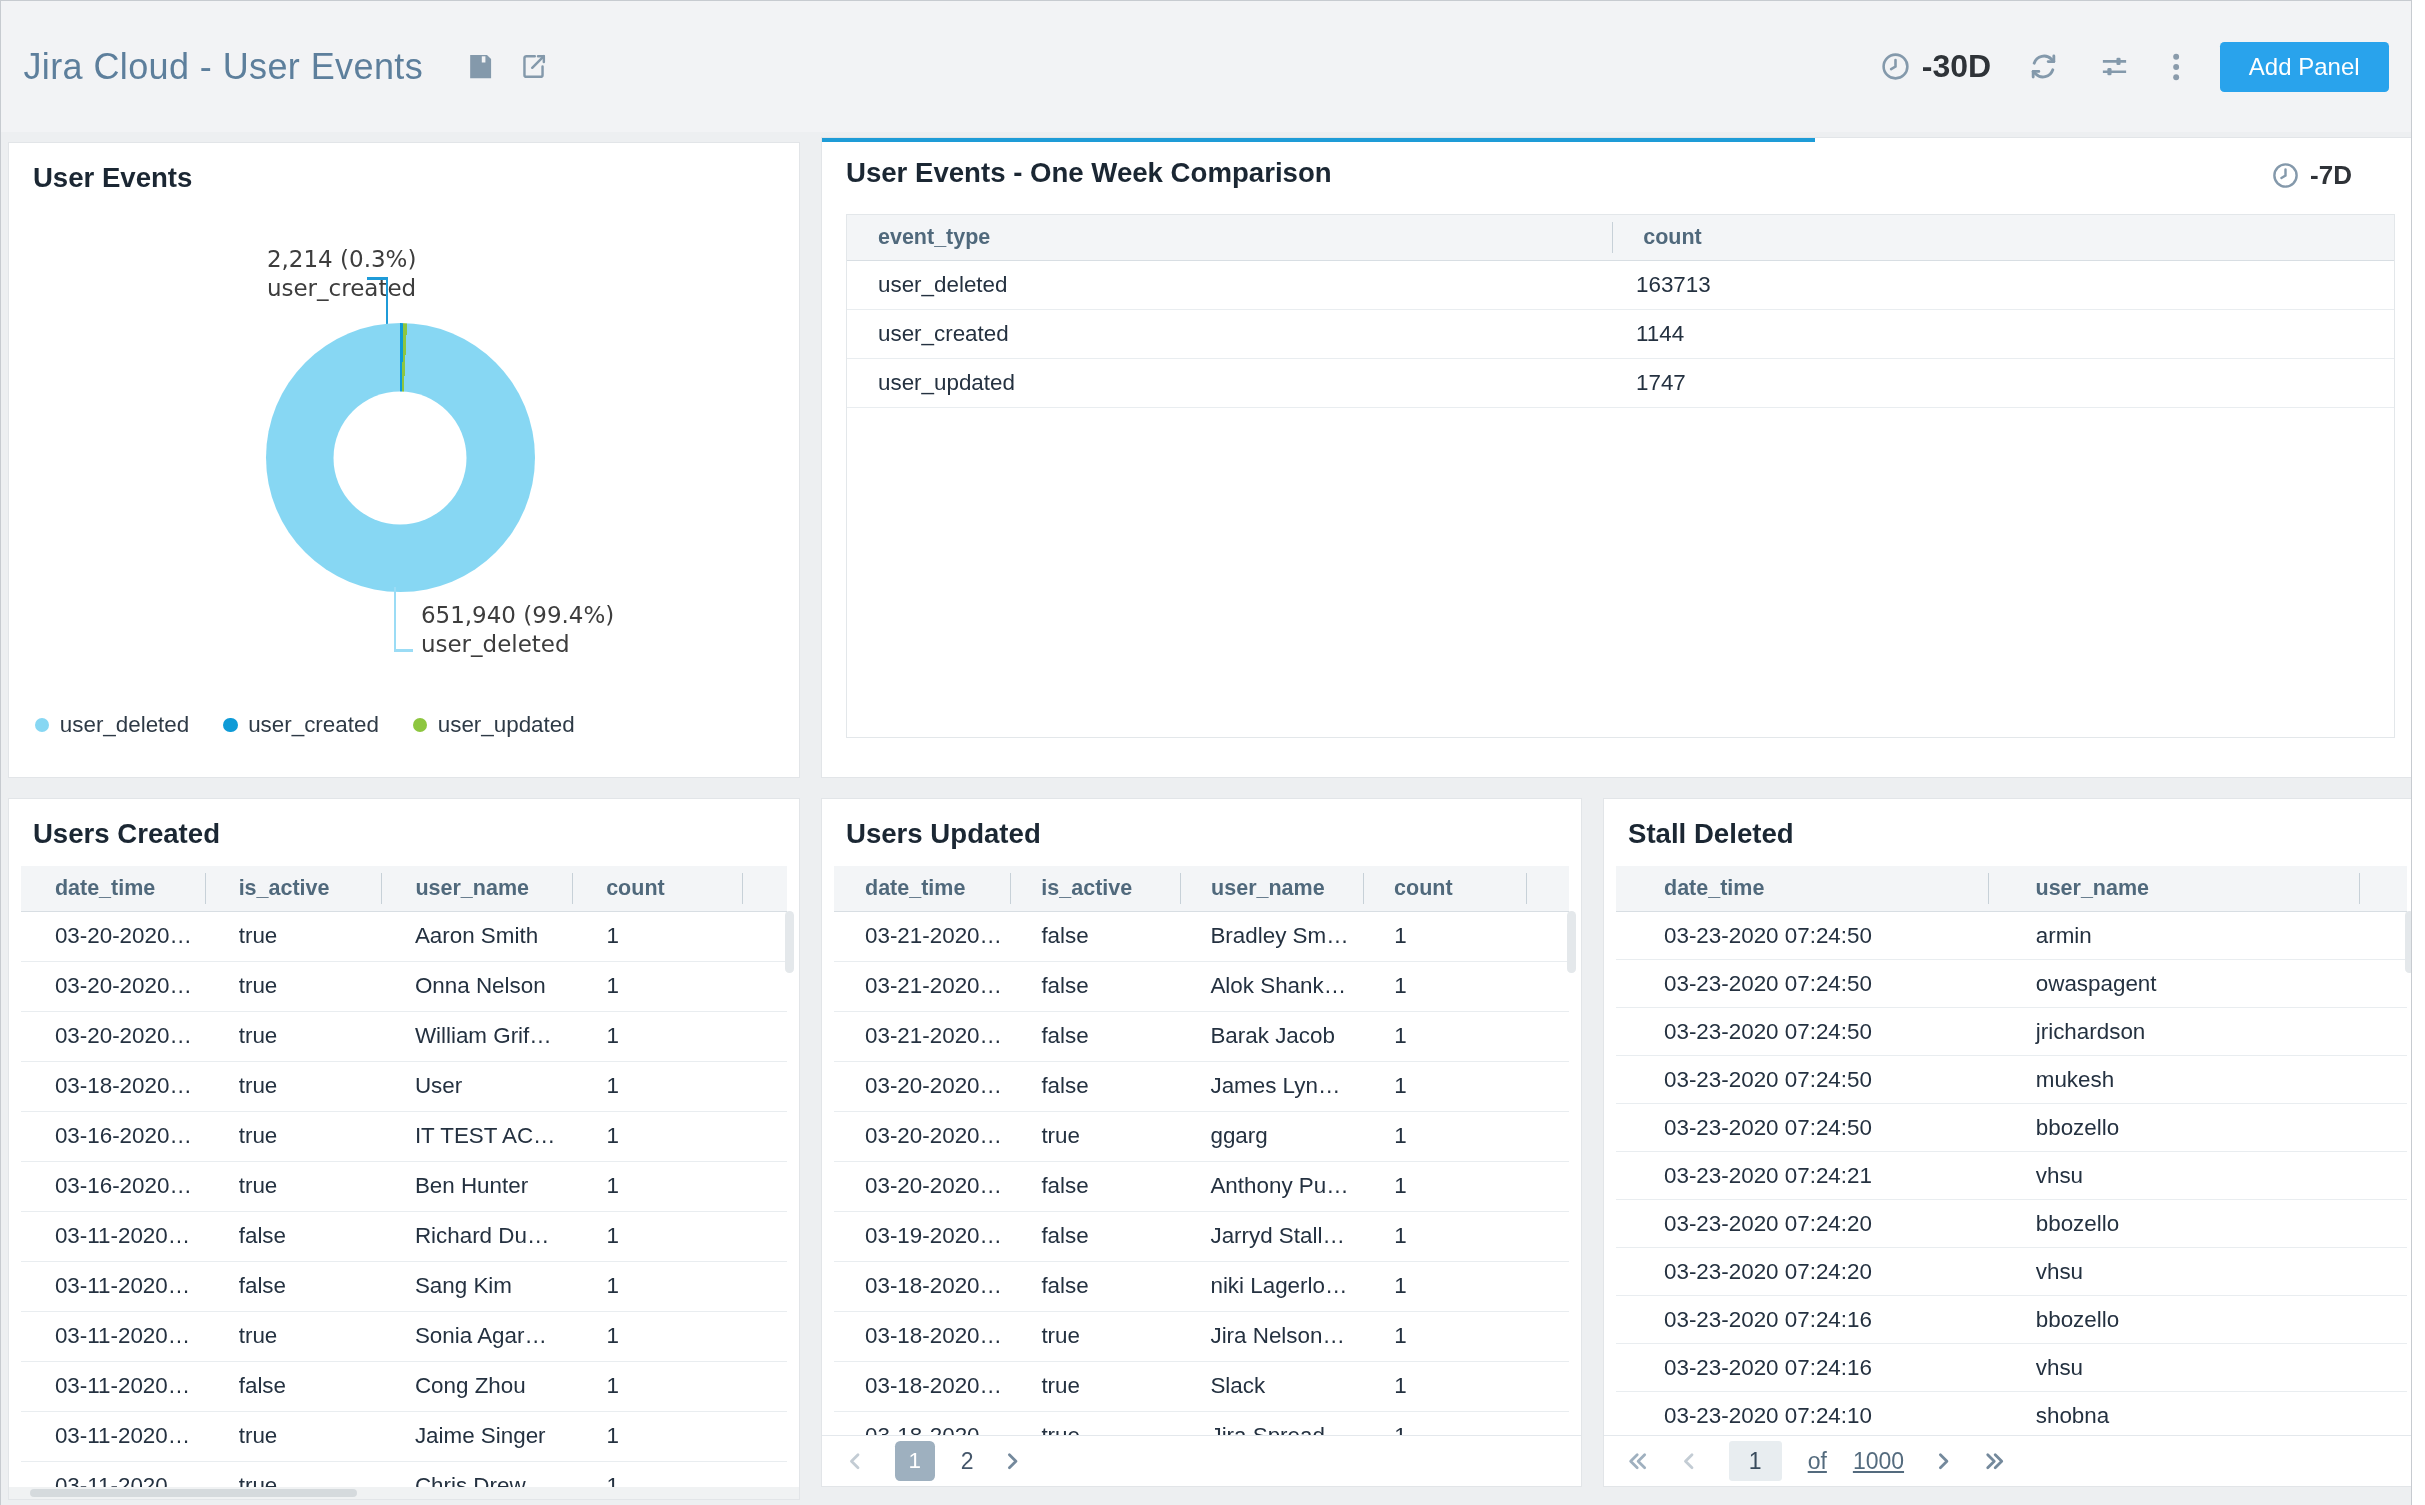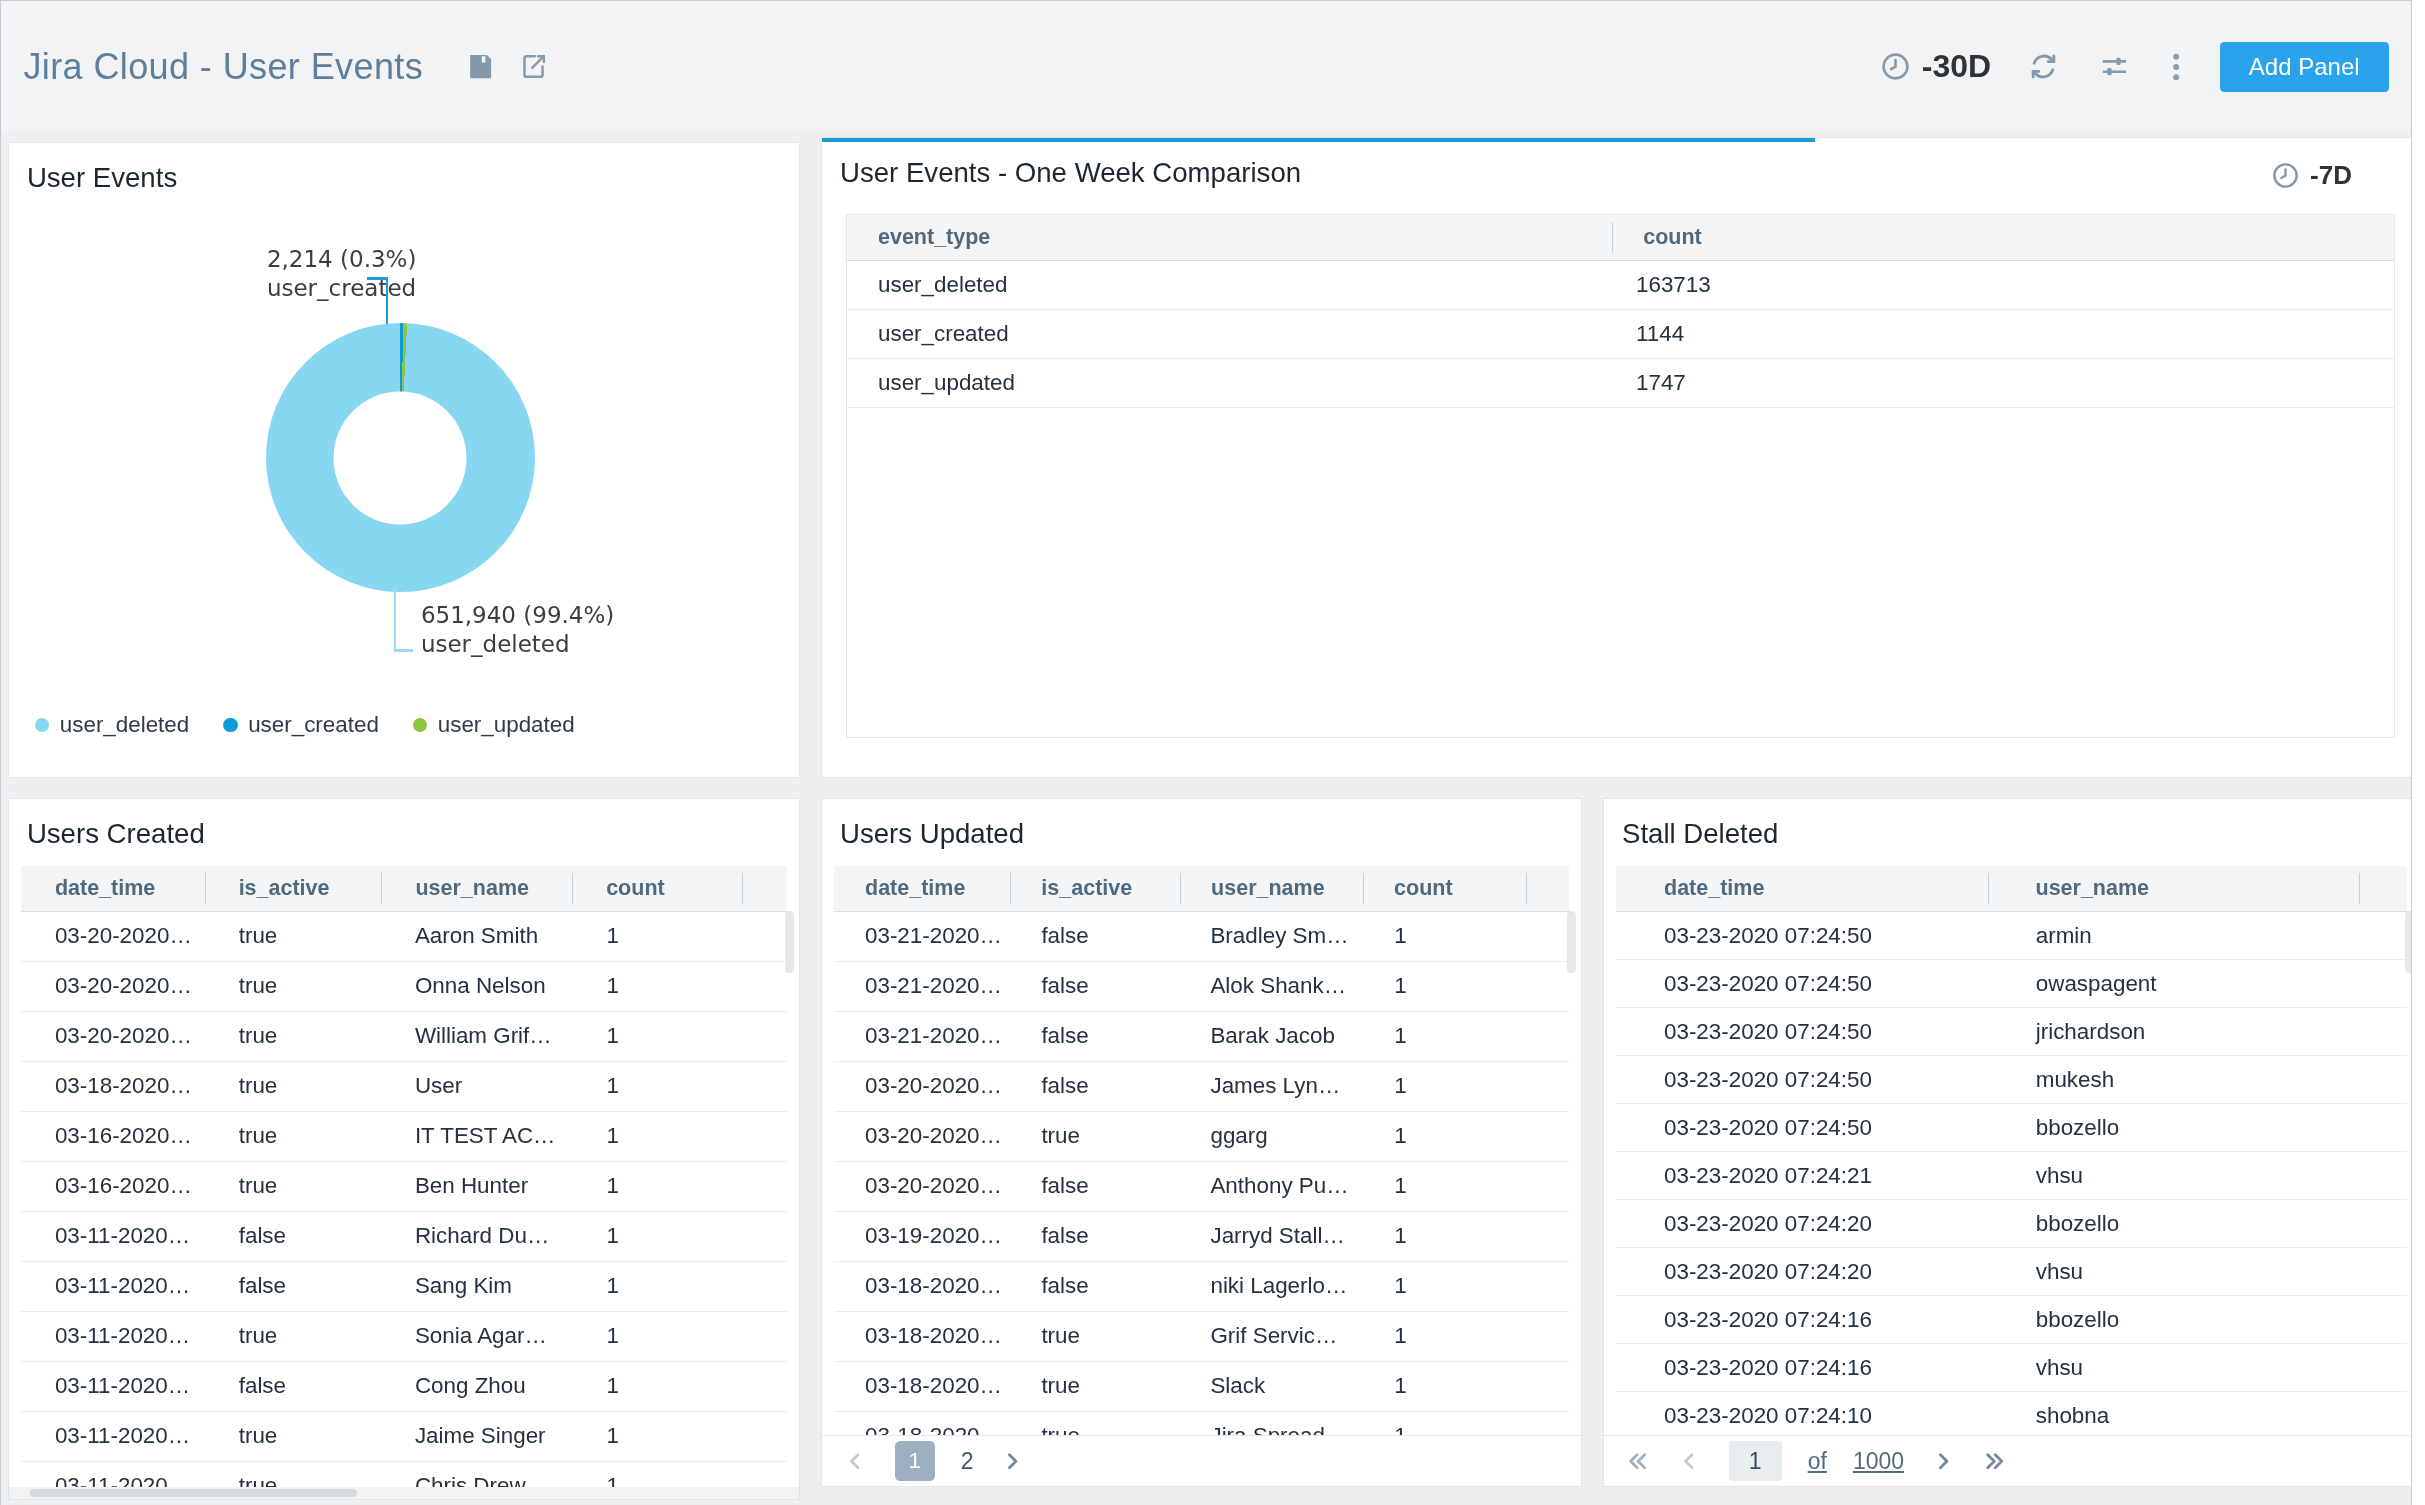--- a/index.html
+++ b/index.html
@@ -10,21 +10,21 @@
   .header{position:absolute;top:0;left:0;right:0;height:131px;background:#f2f3f5;display:flex;align-items:center;padding:0 22.4px;box-sizing:border-box;}
   .h-title{font-size:36px;color:#5d7f9c;letter-spacing:0.4px;margin-right:38px;white-space:nowrap;}
   .h-icon{display:inline-flex;align-items:center;justify-content:center;width:38px;height:38px;margin-right:15.5px;cursor:pointer;}
   .spacer{flex:1;}
   .rc{display:flex;align-items:center;gap:33px;}
   .time-cluster{display:flex;align-items:center;gap:10.3px;}
   .time-label{font-size:32px;font-weight:700;color:#2f3338;}
   .btn-add{height:50px;padding:0 29px;background:#29a3ec;border-radius:4.3px;color:#fff;font-size:24px;display:flex;align-items:center;cursor:pointer;}
   
   .panel{position:absolute;background:#fff;border:0.9px solid #e2e5e8;box-sizing:border-box;overflow:hidden;}
-  .panel-title{position:absolute;left:18px;top:19px;font-size:27.6px;font-weight:400;color:#1b2733;white-space:nowrap;}
+  .panel-title{position:absolute;left:24px;top:19px;font-size:27.6px;font-weight:700;color:#1b2733;white-space:nowrap;}
   .p-user-events{left:6.9px;top:141px;width:792px;height:636px;}
   .p-comparison{left:820px;top:136px;width:1599px;height:641px;}
   .p-created{left:6.9px;top:797px;width:792px;height:702px;}
   .p-updated{left:820px;top:797px;width:761px;height:689px;}
   .p-deleted{left:1602px;top:797px;width:817px;height:689px;}
   .sel-line{position:absolute;left:0;top:0;width:993px;height:4.3px;background:#1e9cd7;z-index:4;}
   .badge-7d{position:absolute;right:67px;top:22.4px;display:flex;align-items:center;gap:10.3px;}
   .badge-7d .time-label{font-size:26px;}
   
   .donut{position:absolute;left:257px;top:180px;width:269px;height:269px;border-radius:50%;
@@ -355,21 +355,21 @@
           </div>
           <div class="tr">
             <div class="td">03-18-2020…</div>
             <div class="td">false</div>
             <div class="td">niki Lagerlo…</div>
             <div class="td">1</div>
           </div>
           <div class="tr">
             <div class="td">03-18-2020…</div>
             <div class="td">true</div>
-            <div class="td">Grif Servic…</div>
+            <div class="td">Jira Nelson…</div>
             <div class="td">1</div>
           </div>
           <div class="tr">
             <div class="td">03-18-2020…</div>
             <div class="td">true</div>
             <div class="td">Slack</div>
             <div class="td">1</div>
           </div>
           <div class="tr">
             <div class="td">03-18-2020…</div>

